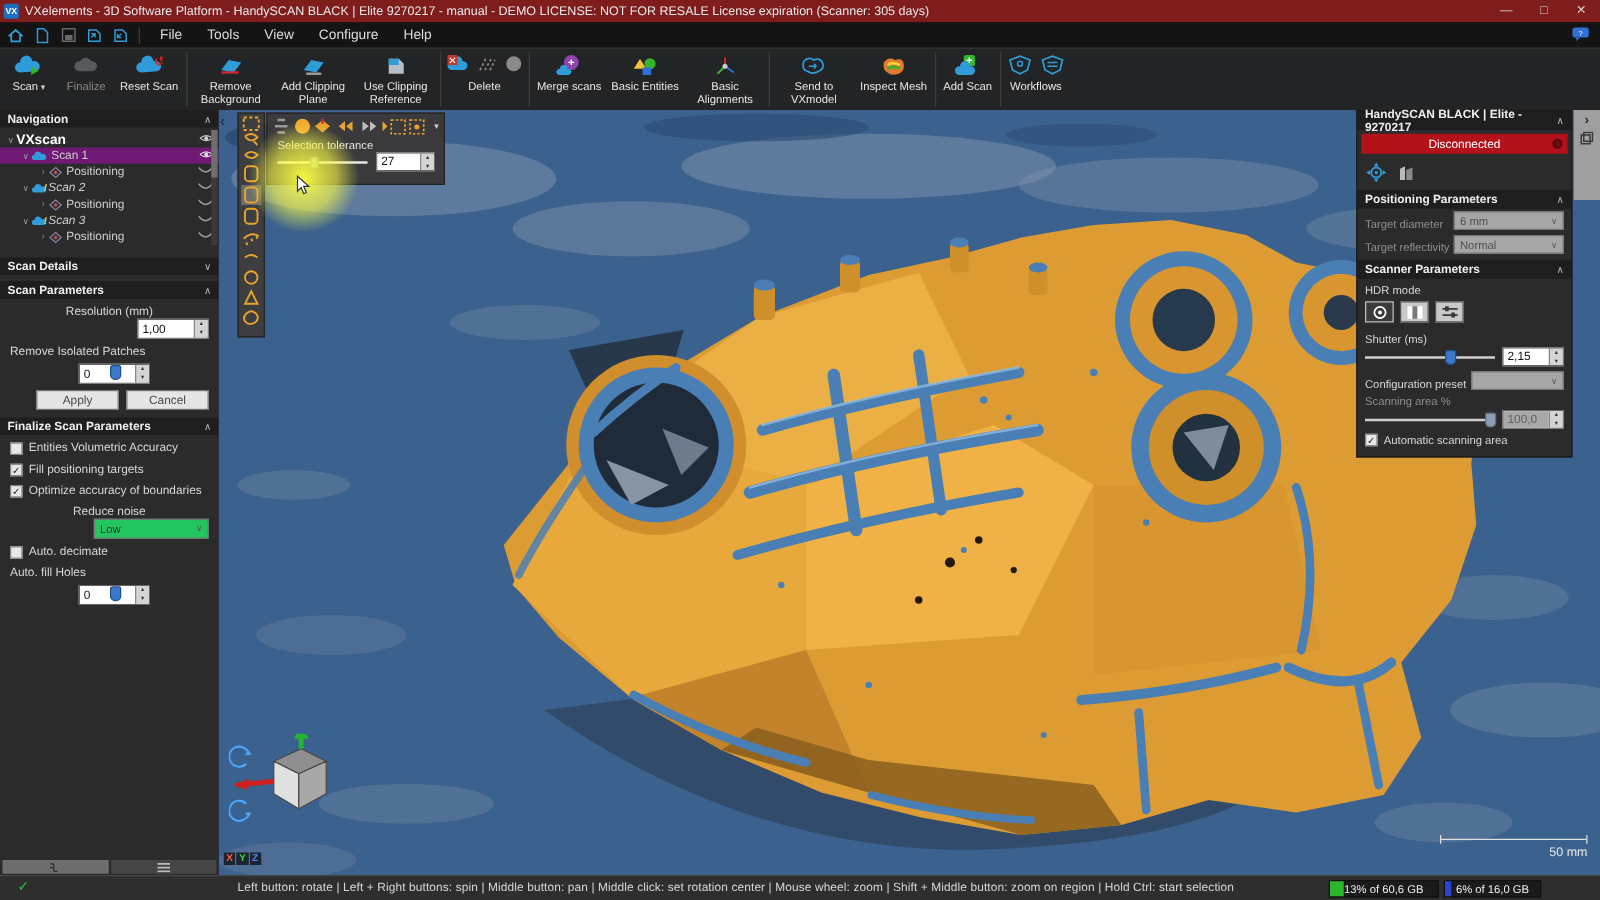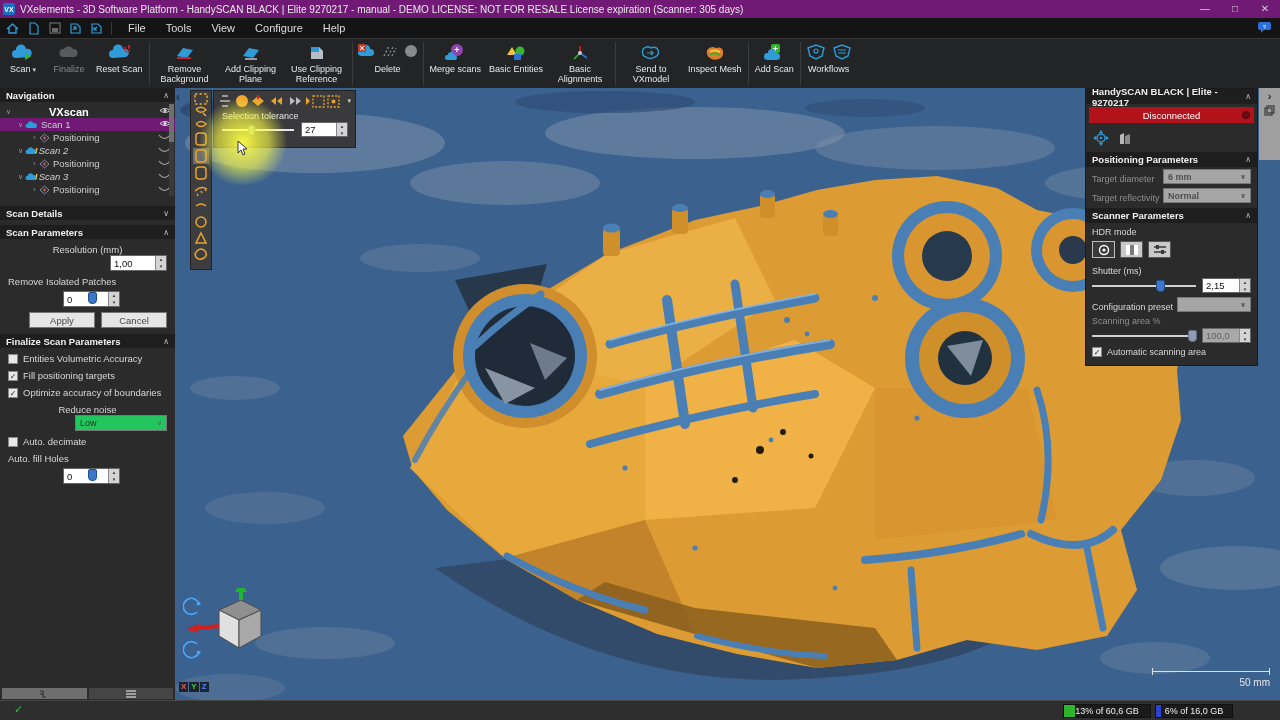--- a/index.html
+++ b/index.html
@@ -1,20 +1,20 @@
 <!DOCTYPE html>
 <html><head>
 <meta charset="utf-8">
 <style>
   * { margin:0; padding:0; box-sizing:border-box; }
   html,body { width:1280px; height:720px; overflow:hidden; background:#000;
     font-family:"Liberation Sans","DejaVu Sans",sans-serif; }
 
   
-  #titlebar { position:absolute; left:0; top:0; width:1280px; height:18px; background:#701a75;
+  #titlebar { position:absolute; left:0; top:0; width:1280px; height:18px; background:#7f1d1d;
     display:flex; align-items:center; color:#e8e8e8; font-size:10px; }
   #vxlogo { width:12px; height:12px; background:#1d6fc0; color:#fff; font-size:7px; font-weight:bold;
     display:flex; align-items:center; justify-content:center; margin:0 5px 0 3px; border-radius:2px; }
   #winctl { margin-left:auto; display:flex; gap:0; }
   #winctl div { width:30px; text-align:center; color:#cfcfcf; font-size:10px; line-height:18px; }
 
   
   #menubar { position:absolute; left:0; top:18px; width:1280px; height:20px; background:#141414;
     display:flex; align-items:center; color:#dcdcdc; font-size:11px; }
   .mico { width:17px; height:15px; display:flex; align-items:center; justify-content:center; margin-left:4px; }
@@ -40,21 +40,21 @@
   #leftpanel { position:absolute; left:0; top:88px; width:175px; height:612px; background:#2b2b2b;
     display:flex; flex-direction:column; color:#d8d8d8; }
   .hdr { background:#1e1e1e; height:14px; display:flex; align-items:center; padding:0 6px;
     font-size:9.5px; font-weight:bold; color:#f0f0f0; flex:0 0 auto; }
   .hdr .chev { margin-left:auto; font-size:8px; color:#b8b8b8; font-weight:normal; }
   #tree { position:relative; flex:0 0 100px; padding-top:3px; }
   .trow { height:13px; display:flex; align-items:center; font-size:9.5px; color:#cfcfcf; position:relative; padding-right:16px; }
   .trow .exp { width:9px; text-align:center; font-size:7px; color:#9a9a9a; flex:0 0 auto; }
   .trow .rico { position:absolute; right:4px; top:1px; }
   .trow.sel { background:#701a75; }
-  .lvl0 { padding-left:4px;gap:36px; } .lvl1 { padding-left:16px; } .lvl2 { padding-left:30px; }
+  .lvl0 { padding-left:4px; } .lvl1 { padding-left:16px; } .lvl2 { padding-left:30px; }
   .ital { font-style:italic; }
   #treescroll { position:absolute; right:1px; top:2px; width:5px; height:92px; background:#3a3a3a; }
   #treescroll div { width:5px; height:38px; background:#6f6f6f; }
   .warn { color:#ffd24a; font-size:8px; font-weight:bold; margin-left:-3px; margin-right:1px; }
   .pbody { padding:5px 8px 6px 8px; font-size:9.5px; flex:0 0 auto; }
   .prow { display:flex; align-items:center; margin-bottom:5px;flex-direction:column; }
   .spinbox { display:flex; border:1px solid #666; background:#fff; height:16px; margin-left:auto; }
   .spinbox input { width:44px; border:0; font-size:9.5px; padding:0 3px; font-family:inherit; background:#fff; color:#111; }
   .spinbox.dis input { background:#a8a8a8; color:#5f5f5f; }
   .spincol { width:11px; background:#d4d4d4; border-left:1px solid #888; display:flex; flex-direction:column; }
@@ -107,21 +107,21 @@
   #devpanel { position:absolute; left:1085px; top:88px; width:173px; background:#2b2b2b; z-index:5;
     color:#d8d8d8; border:1px solid #1a1a1a; padding-bottom:6px; }
   #devpanel .hdr { height:15px; }
   #banner { margin:3px 3px; height:16px; background:#b3121b; color:#fff; font-size:9.5px;
     display:flex; align-items:center; justify-content:center; position:relative; }
   #banner .dot { position:absolute; right:4px; top:4px; width:8px; height:8px; border-radius:50%; background:#6d0d12; border:1px solid #4a080c; }
   #devicons { display:flex; gap:8px; padding:3px 6px 5px 6px; align-items:center; }
   .drow { display:flex; align-items:flex-end; padding:2px 6px; font-size:9px; }
   .drow .lbl { color:#8f8f8f; }
   .drow .lbl.lit { color:#d8d8d8; }
-  .drow .combo { margin-left:auto; width:88px; height:15px; color:#4f4f4f;font-weight:bold; }
+  .drow .combo { margin-left:auto; width:88px; height:15px; color:#4f4f4f; }
   .hdrbtn { width:23px; height:17px; border:1px solid #555; background:#c9c9c9; display:flex; align-items:center; justify-content:center; }
   .hdrbtn.on { background:#3a3a3a; border:1px solid #bdbdbd; }
   .dslider { position:relative; flex:1; height:14px; margin-right:6px; }
   .dslider .track { position:absolute; left:0; right:0; top:6px; height:2px; background:#cfcfcf; }
   .dslider .thumb { position:absolute; top:1px; width:9px; height:12px; background:#3d78c8; border:1px solid #1d4f96; border-radius:2px 2px 4px 4px; }
   .dslider.dis .thumb { background:#8d9cb2; border-color:#5f6e84; }
 
   
   #statusbar { position:absolute; left:0; top:700px; width:1280px; height:20px; background:#2e2e2e;
     border-top:1px solid #454545; color:#d8d8d8; font-size:9.5px; }
@@ -855,20 +855,21 @@
     </div>
   </div>
   <div class="drow">
     <span class="cb" style="margin-right:5px">✓</span>
     <span style="color:#d8d8d8">Automatic scanning area</span>
   </div>
 </div>
 
 <div id="statusbar">
   <span id="okmark">✓</span>
+  <span id="hint">Left button: rotate  |  Left + Right buttons: spin  |  Middle button: pan  |  Middle click: set rotation center  |  Mouse wheel: zoom  |  Shift + Middle button: zoom on region  |  Hold Ctrl: start selection</span>
   <div class="meter" id="ram">
     <div class="fill" style="width: 13%;"></div>
     <span class="mtxt">13% of 60,6 GB (RAM)</span>
   </div>
   <div class="meter" id="gpu">
     <div class="fill" style="width: 6%;"></div>
     <span class="mtxt">6% of 16,0 GB (GPU)</span>
   </div>
 </div>
 

